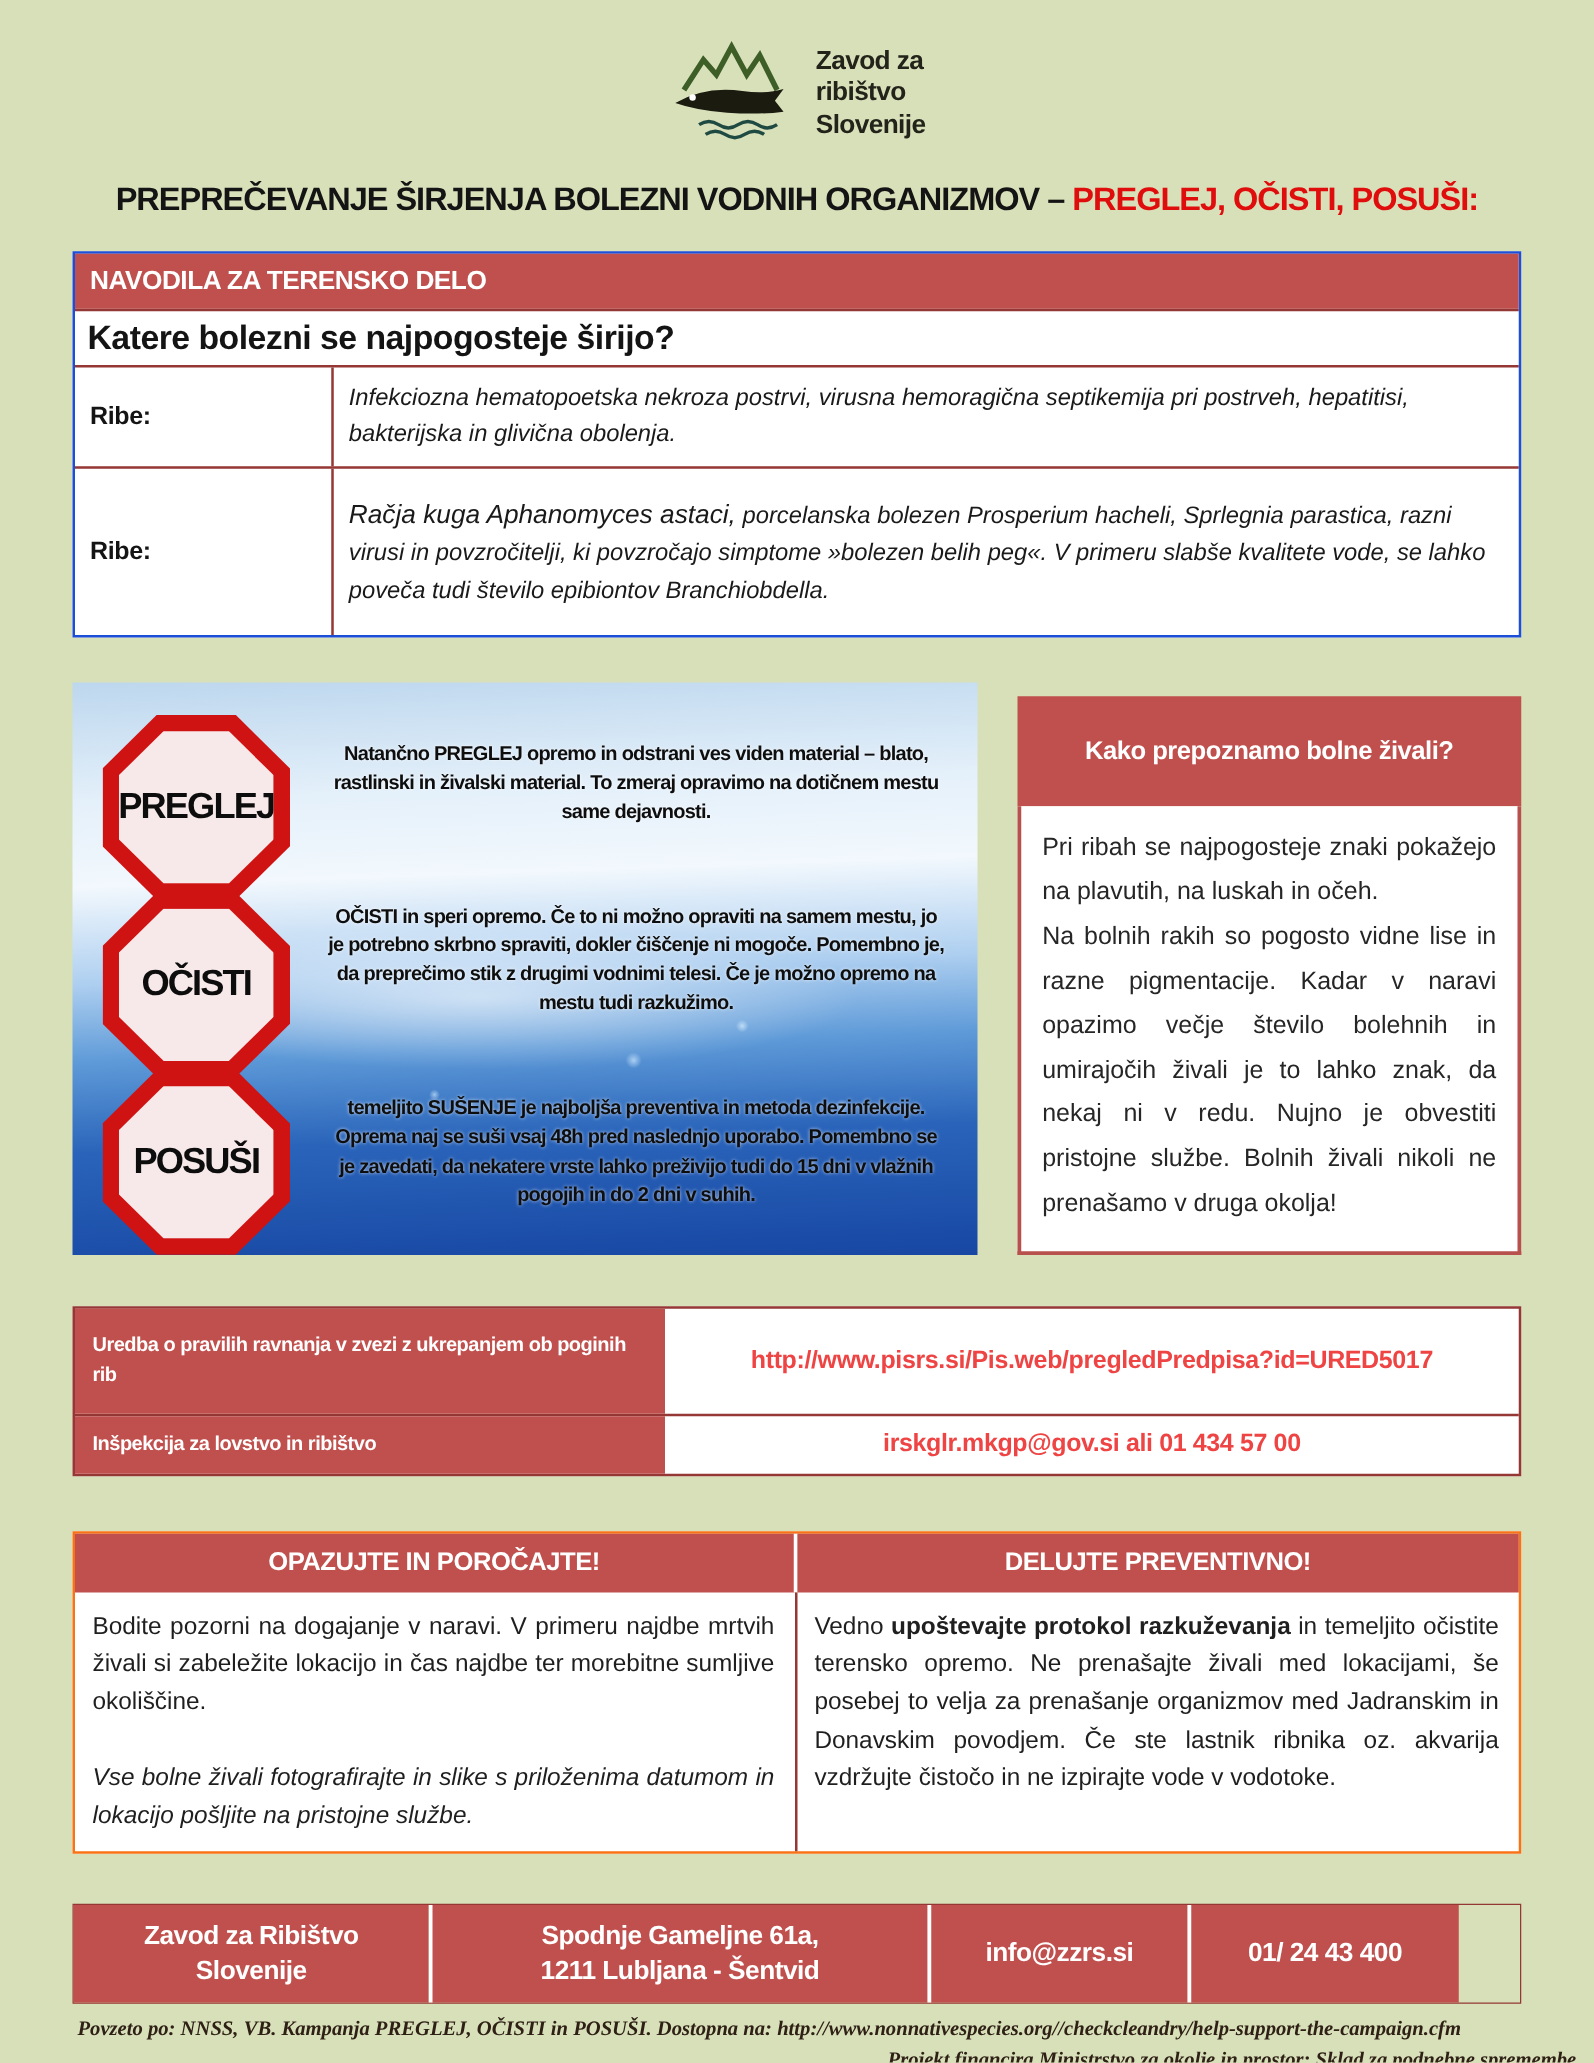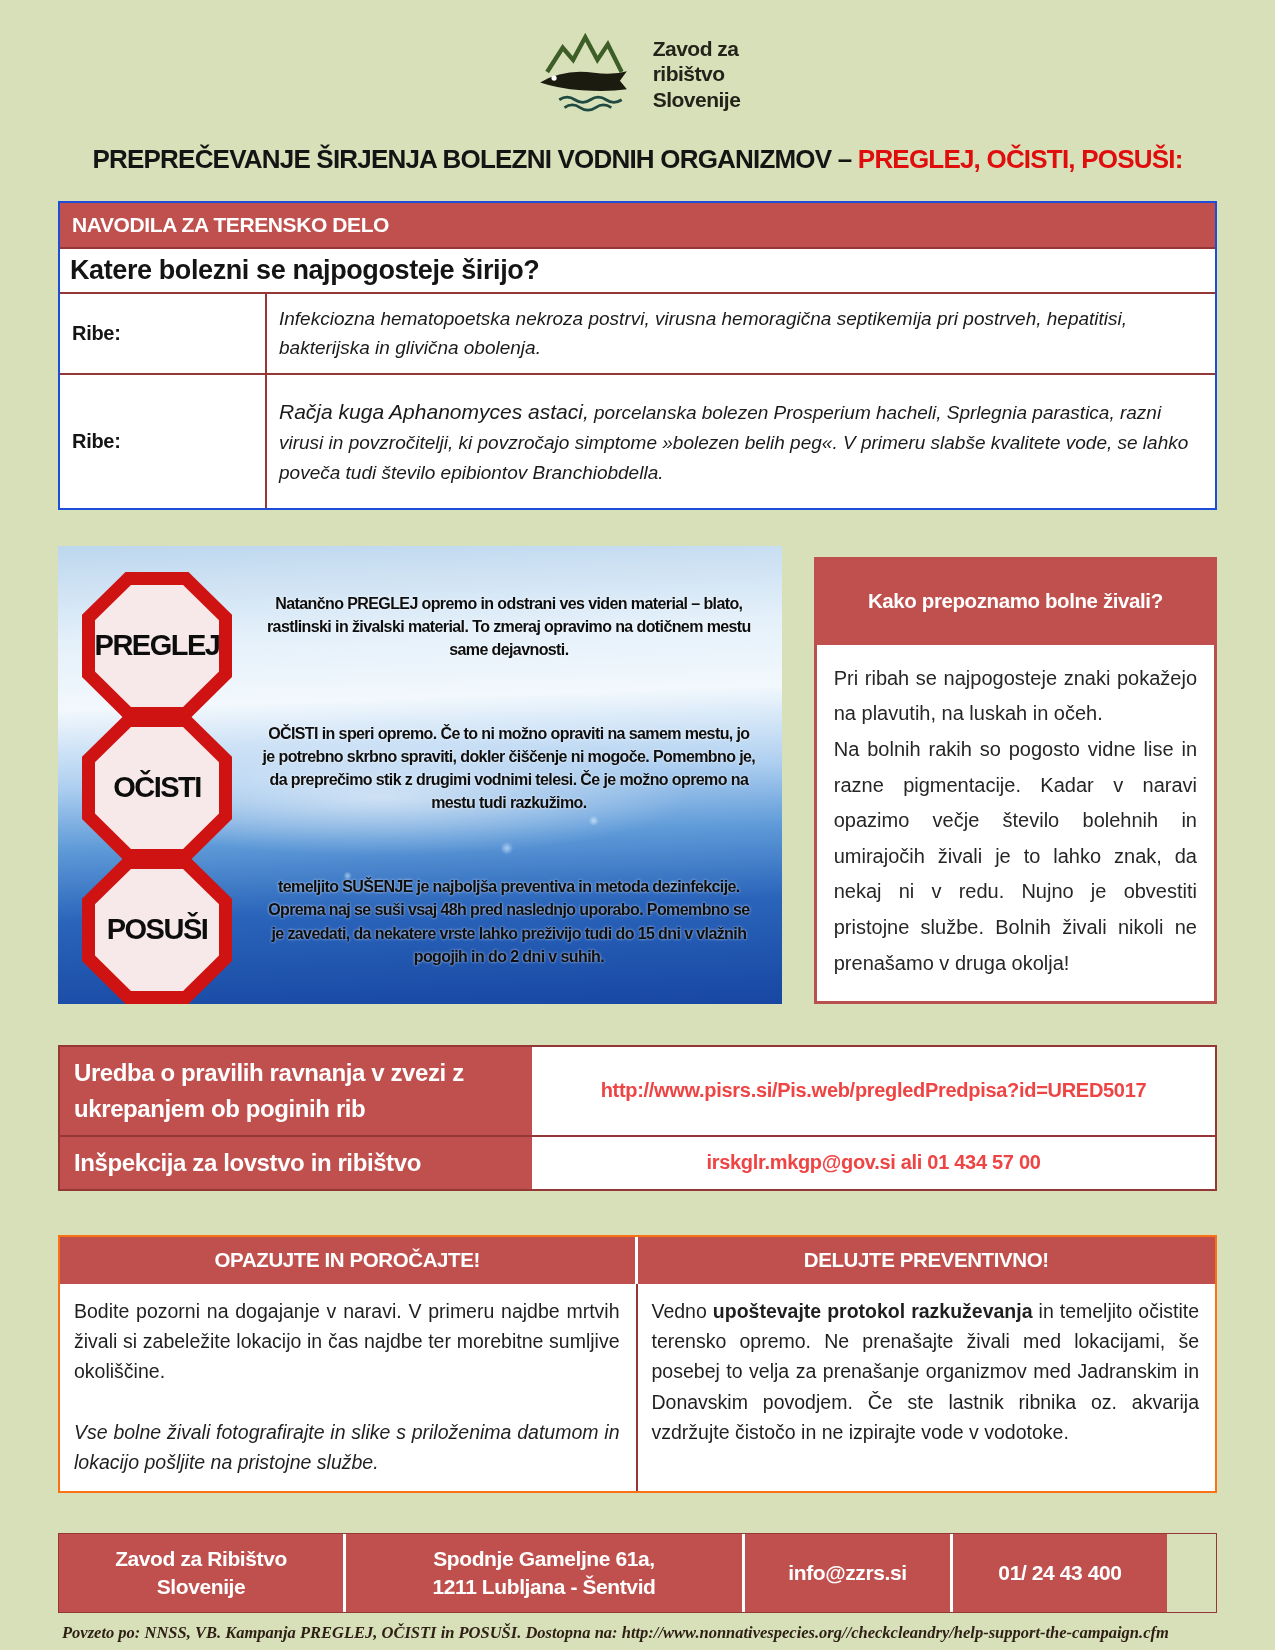--- a/index.html
+++ b/index.html
@@ -63,21 +63,21 @@
 
   .side-panel{width:404px;display:flex;flex-direction:column;margin-top:11px;}
   .side-header{height:88px;display:flex;align-items:center;justify-content:center;text-align:center;font-size:20.5px;}
   .side-body{flex:1;background:#ffffff;border:3px solid #b8514d;border-top:none;
     padding:16px 17px;font-size:20px;line-height:1.78;text-align:justify;color:#262626;}
 
   
   .contacts{margin-top:41px;border:2px solid #953735;background:#ffffff;}
   .c-row{display:grid;grid-template-columns:472px 1fr;}
   .c-row + .c-row{border-top:2px solid #953735;}
-  .c-label{padding:8px 14px;font-size:24px;display:flex;align-items:center;line-height:1.5;}
+  .c-label{padding:8px 14px;font-size:16px;display:flex;align-items:center;line-height:1.5;}
   .c-value{display:flex;align-items:center;justify-content:center;font-weight:bold;font-size:20px;color:#ef4444;letter-spacing:-0.3px;}
   .c-row.r1 .c-label{min-height:68px;}
   .c-row.r2 .c-label{min-height:30px;}
 
   
   .twocol{margin-top:44px;border:2px solid #f97316;background:#ffffff;}
   .tc-head{display:grid;grid-template-columns:1fr 1fr;}
   .tc-head .redcell{height:47px;display:flex;align-items:center;justify-content:center;font-size:20.5px;}
   .tc-head .redcell:first-child{border-right:3px solid #ffffff;}
   .tc-body{display:grid;grid-template-columns:1fr 1fr;}

